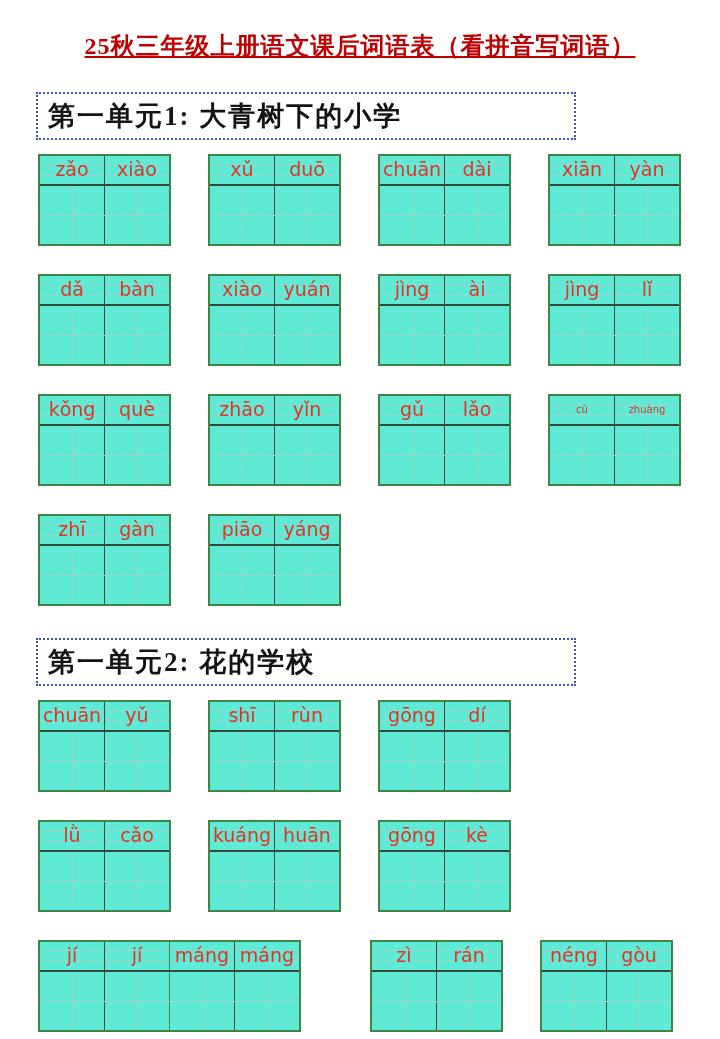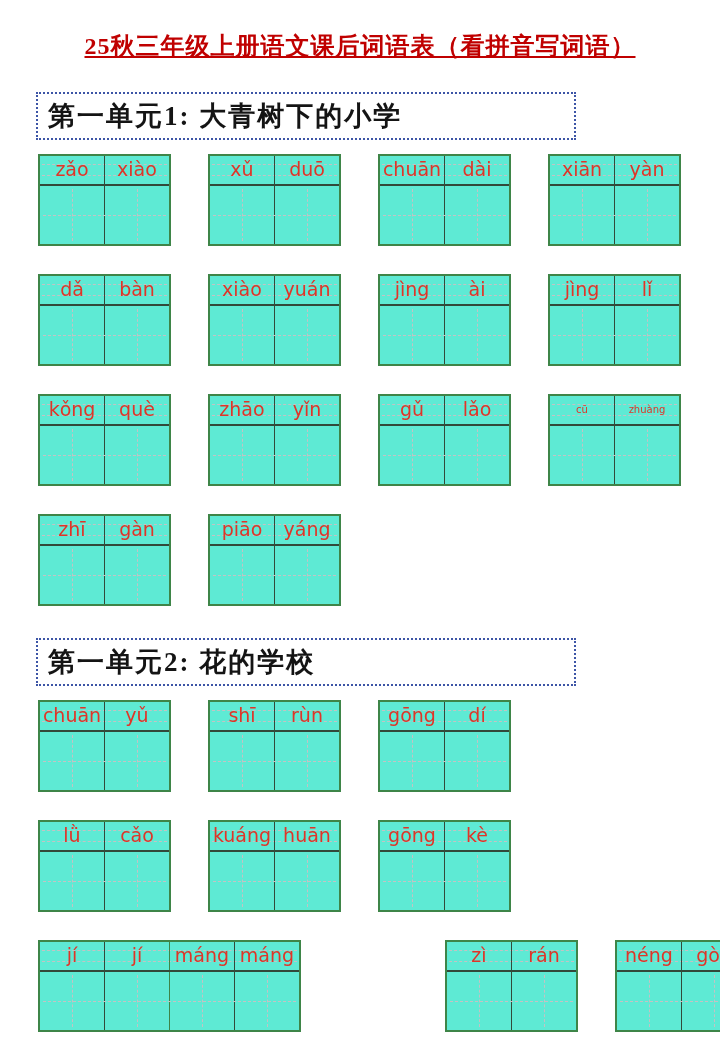--- a/index.html
+++ b/index.html
@@ -43,21 +43,21 @@
     letter-spacing:2px;
     margin-bottom:14px;
   }
   .word-row{
     display:flex;
     padding-left:38px;
     margin-bottom:26px;
   }
   .slot{flex:none;}
   .slot.span1{width:170px;}
-  .slot.span2{width:407px;}
+  .slot.span2{width:332px;}
   .block{
     display:inline-block;
     border:2px solid var(--green);
     background:#5eead4;
   }
   .py-row{
     display:flex;
     position:relative;
     height:28px;
     border-bottom:2px solid var(--dark);

